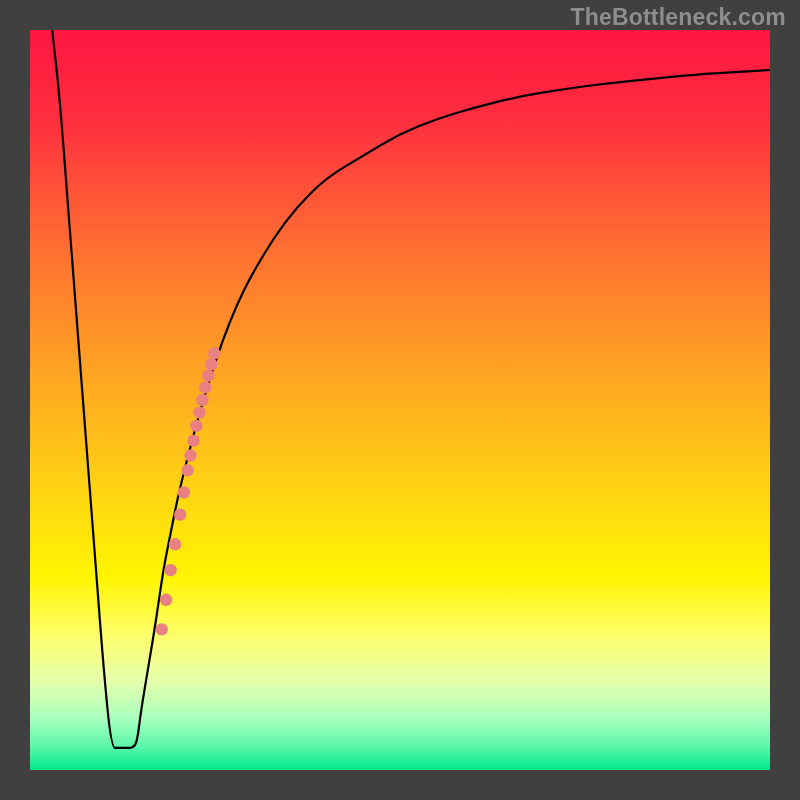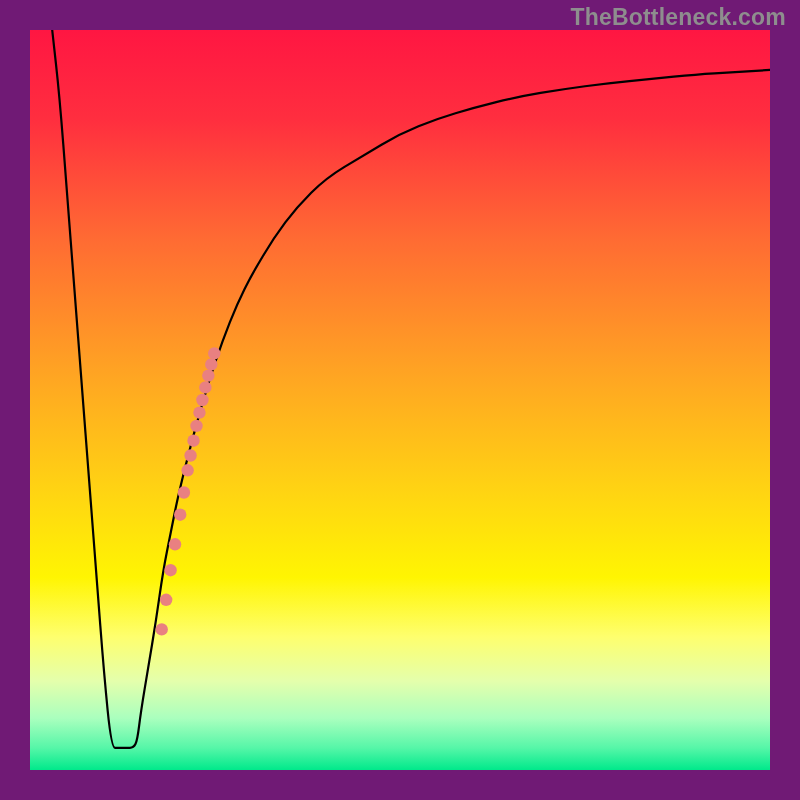--- a/index.html
+++ b/index.html
@@ -7,21 +7,21 @@
     padding: 0;
     width: 800px;
     height: 800px;
     background: #000;
     overflow: hidden;
   }
   .frame {
     position: relative;
     width: 800px;
     height: 800px;
-    background: #701a75;
+    background: #404040;
   }
   .plot {
     position: absolute;
     left: 30px;
     top: 30px;
     width: 740px;
     height: 740px;
   }
   .watermark {
     position: absolute;

